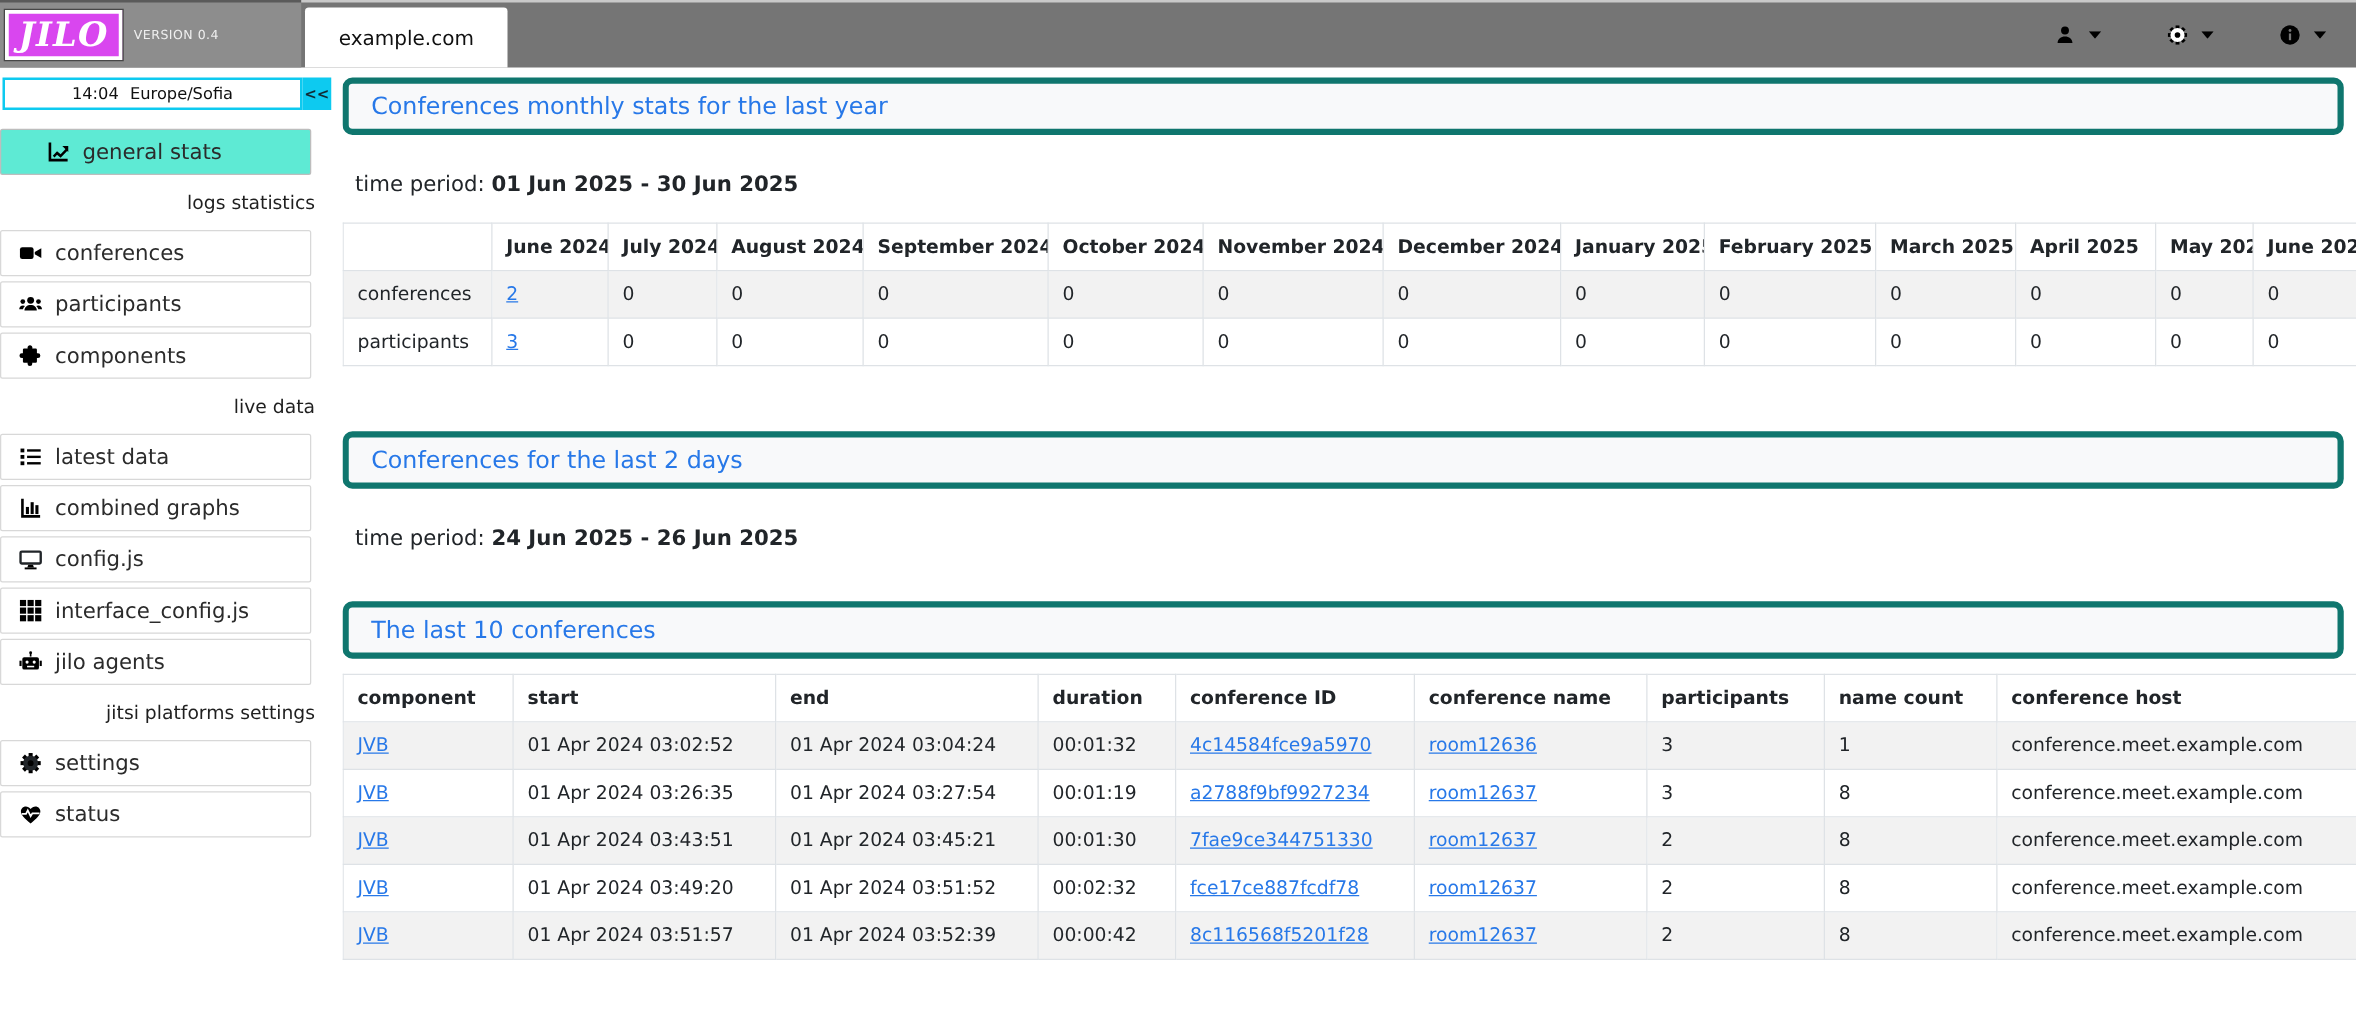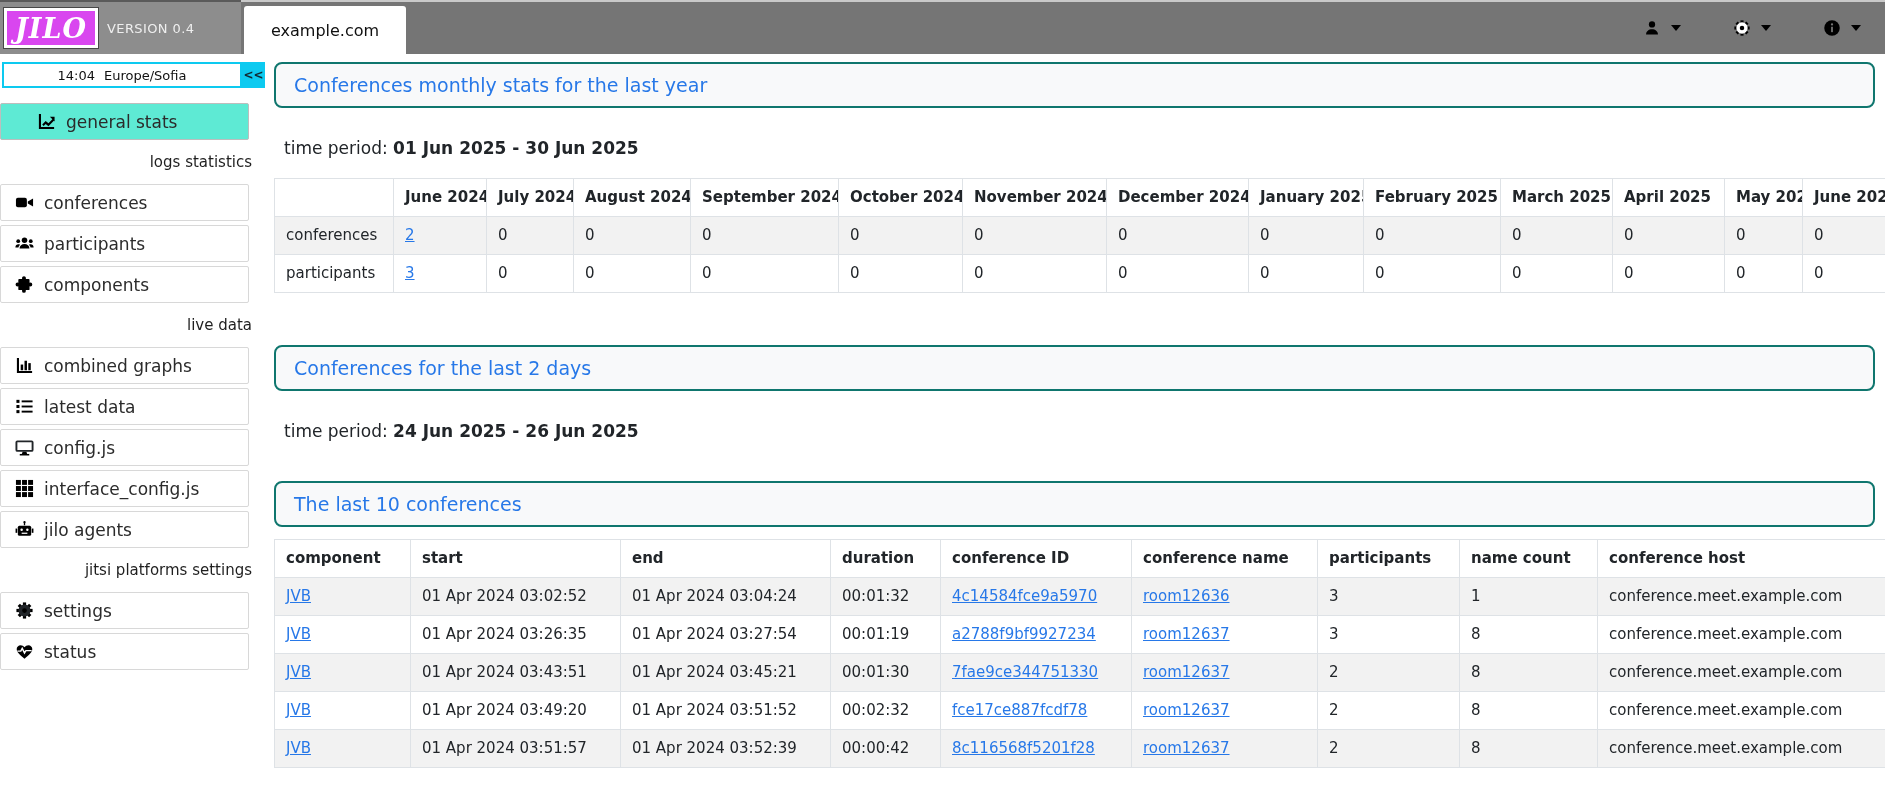--- a/index.html
+++ b/index.html
@@ -9,21 +9,21 @@
     background:#fff; color:#212529;
     font-family:"DejaVu Sans","Liberation Sans",sans-serif;
   }
 
   
   .topbar { position:absolute; top:0; left:0; right:0; height:54px; background:#757575; display:flex; }
   .topbar-left { width:241px; height:54px; background:#8d8d8d; display:flex; align-items:center; padding-left:4px; flex:0 0 auto; border-top:2px solid #5a5a5a;}
   .topbar-rest { flex:1; display:flex; border-top:2px solid #c9c9c9; }
   .logo-box { background:#d946ef; border:3px solid #fff; outline:1px solid #474747; width:94px; height:40px; display:flex; align-items:center; justify-content:center; }
   .logo-text { font-family:"DejaVu Serif","Liberation Serif",serif; font-style:italic; font-weight:bold; color:#fff; font-size:27px; letter-spacing:1px; }
-  .version { color:#efefef; font-size:13px; margin-left:9px; letter-spacing:.4px; }
+  .version { color:#efefef; font-size:10px; margin-left:9px; letter-spacing:.4px; }
   .tab { background:#fff; color:#101010; margin-left:3px; margin-top:4px; height:48px; padding:0 27px; display:flex; align-items:center; font-size:16px; border-radius:3px 3px 0 0; }
   .topbar-right { margin-left:auto; display:flex; align-items:center; gap:52px; padding-right:24px; color:#fff; }
   .menu-group { display:flex; align-items:center; gap:10px; cursor:pointer; }
   .tico { width:18px; height:18px; color:#fff; }
   .caret { width:10px; height:6px; color:#fff; }
 
   
   .sidebar { position:absolute; top:54px; left:0; width:268px; }
   .clock-row { display:flex; margin:8px 0 0 2px; }
   .clock { flex:0 0 240px; height:26px; border:2px solid #0dcaf0; background:#fff; display:flex; align-items:center; justify-content:center; gap:9px; font-size:13px; color:#101010; }
@@ -31,21 +31,21 @@
   .side-menu { margin-top:15px; }
   .side-item { width:249px; height:37px; border:1px solid #d8d8d8; border-radius:2px; background:#fff; display:flex; align-items:center; padding-left:10px; margin-bottom:4px; cursor:pointer; }
   .side-item.active { background:#5eead4; border-color:#bdbdbd;padding-left:32px; }
   .ic-wrap { width:27px; display:flex; justify-content:center; }
   .ic { width:19px; height:19px; color:#212529; }
   .side-label { margin-left:6px; font-size:17px; color:#2b2b2b; white-space:nowrap; }
   .side-section { height:26px; margin:9px 0; display:flex; align-items:center; justify-content:flex-end; padding-right:16px; font-size:15px; color:#1f1f1f; }
 
   
   .main { position:absolute; left:274px; top:54px; right:0; bottom:0; overflow:hidden; padding-top:8px; }
-  .card-header { height:46px; border:2px solid #0f766e; background:#f8f9fa; border-radius:8px; display:flex; align-items:center; padding-left:18px; margin-right:10px; }
+  .card-header { height:46px; border:5px solid #0f766e; background:#f8f9fa; border-radius:8px; display:flex; align-items:center; padding-left:18px; margin-right:10px; }
   .card-title { color:#2778e8; font-size:19px; cursor:pointer; }
   .time-period { font-size:17px; color:#212529; margin:30px 0 0 10px; }
   .time-period b { font-weight:700; }
   .empty-msg { font-size:17px; color:#212529; margin:27px 0 0 10px; }
   .gap2 { margin-top:52px; }
   .gap3 { margin-top:40px; }
 
   table.tbl { border-collapse:collapse; table-layout:fixed; font-size:15px; color:#212529; }
   .tbl th, .tbl td { border:1px solid #dee2e6; padding:8px 11px; text-align:left; line-height:21px;
     overflow:hidden; white-space:nowrap; }
@@ -225,32 +225,32 @@
           <svg class="ic" viewBox="0 0 20 20">
             <use href="#i-puzzle"></use>
           </svg>
         </span>
         <span class="side-label">components</span>
       </div>
       <div class="side-section">live data</div>
       <div class="side-item">
         <span class="ic-wrap">
           <svg class="ic" viewBox="0 0 20 20">
+            <use href="#i-list"></use>
+          </svg>
+        </span>
+        <span class="side-label">latest data</span>
+      </div>
+      <div class="side-item">
+        <span class="ic-wrap">
+          <svg class="ic" viewBox="0 0 20 20">
             <use href="#i-chart-column"></use>
           </svg>
         </span>
         <span class="side-label">combined graphs</span>
-      </div>
-      <div class="side-item">
-        <span class="ic-wrap">
-          <svg class="ic" viewBox="0 0 20 20">
-            <use href="#i-list"></use>
-          </svg>
-        </span>
-        <span class="side-label">latest data</span>
       </div>
       <div class="side-item">
         <span class="ic-wrap">
           <svg class="ic" viewBox="0 0 20 20">
             <use href="#i-desktop"></use>
           </svg>
         </span>
         <span class="side-label">config.js</span>
       </div>
       <div class="side-item">

